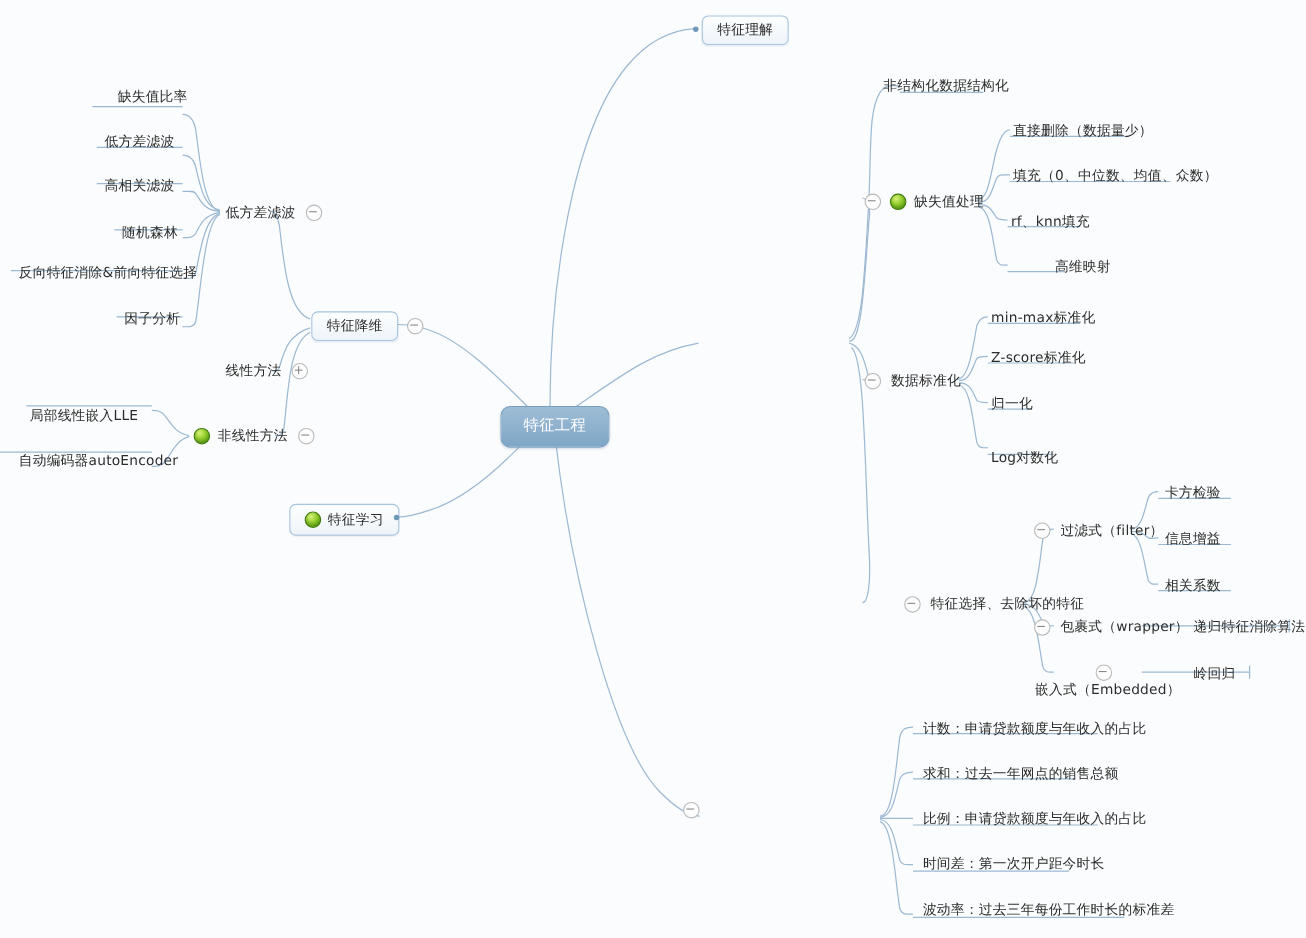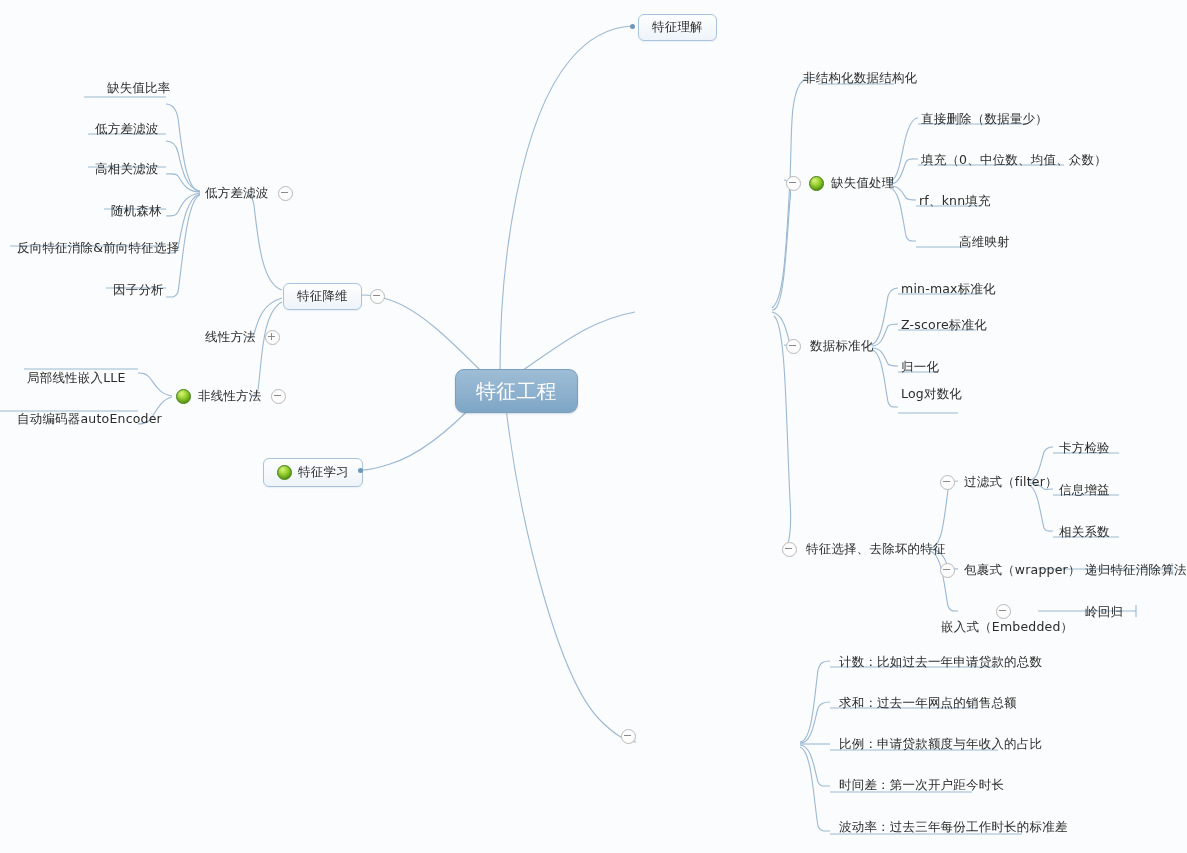--- a/index.html
+++ b/index.html
@@ -36,23 +36,24 @@
     display:flex;
     align-items:center;
     box-shadow:0 1px 1px rgba(120,150,175,.12);
   }
   
   .root .box{
     background:linear-gradient(180deg,#9ebdd6 0%,#7fa6c6 100%);
     border:1px solid #7aa0c0;
     border-radius:9px;
     color:#ffffff;
-    font-size:20px;
+    font-size:14px;
     padding:11px 20px;
     box-shadow:0 1px 2px rgba(90,120,150,.25);
+    font-family:Liberation Mono, monospace;
   }
 
   
   .toggle{
     width:13px;height:13px;
     border:1px solid #b9b9b9;
     border-radius:50%;
     background:#fdfdfd;
     position:relative;
     display:inline-block;
@@ -222,25 +223,25 @@
   </div>
   <div class="node plain" style="left:900px;top:281px;">
     <span class="label">min-max标准化</span>
   </div>
   <div class="node plain" style="left:900px;top:317px;">
     <span class="label">Z-score标准化</span>
   </div>
   <div class="node plain" style="left:900px;top:359px;">
     <span class="label">归一化</span>
   </div>
-  <div class="node plain" style="left:900px;top:386px;align-items:center;">
+  <div class="node plain" style="left:900px;top:408px;align-items:center;">
     <span class="label">Log对数化</span>
   </div>
 
-  <div class="node plain" style="left:782px;top:541px;">
+  <div class="node plain" style="left:822px;top:541px;">
     <span class="toggle left"></span>
     <span class="label">特征选择、去除坏的特征</span>
   </div>
 
   <div class="node plain" style="left:940px;top:474px;">
     <span class="toggle left"></span>
     <span class="label">过滤式（filter）</span>
   </div>
   <div class="node plain" style="left:1058px;top:440px;">
     <span class="label">卡方检验</span>
@@ -265,21 +266,21 @@
     <span class="label">嵌入式（Embedded）</span>
   </div>
   <div class="node plain" style="left:1084px;top:604px;">
     <span class="label">岭回归</span>
   </div>
 
   <div class="node boxed" style="left:621px;top:729px;">
     <span class="toggle left"></span>
   </div>
   <div class="node plain" style="left:838px;top:654px;">
-    <span class="label">计数：比如过去一年申请贷款的总数</span>
+    <span class="label">计数：申请贷款额度与年收入的占比</span>
   </div>
   <div class="node plain" style="left:838px;top:695px;">
     <span class="label">求和：过去一年网点的销售总额</span>
   </div>
   <div class="node plain" style="left:838px;top:736px;">
     <span class="label">比例：申请贷款额度与年收入的占比</span>
   </div>
   <div class="node plain" style="left:838px;top:777px;justify-content:flex-end;">
     <span class="label">时间差：第一次开户距今时长</span>
   </div>

